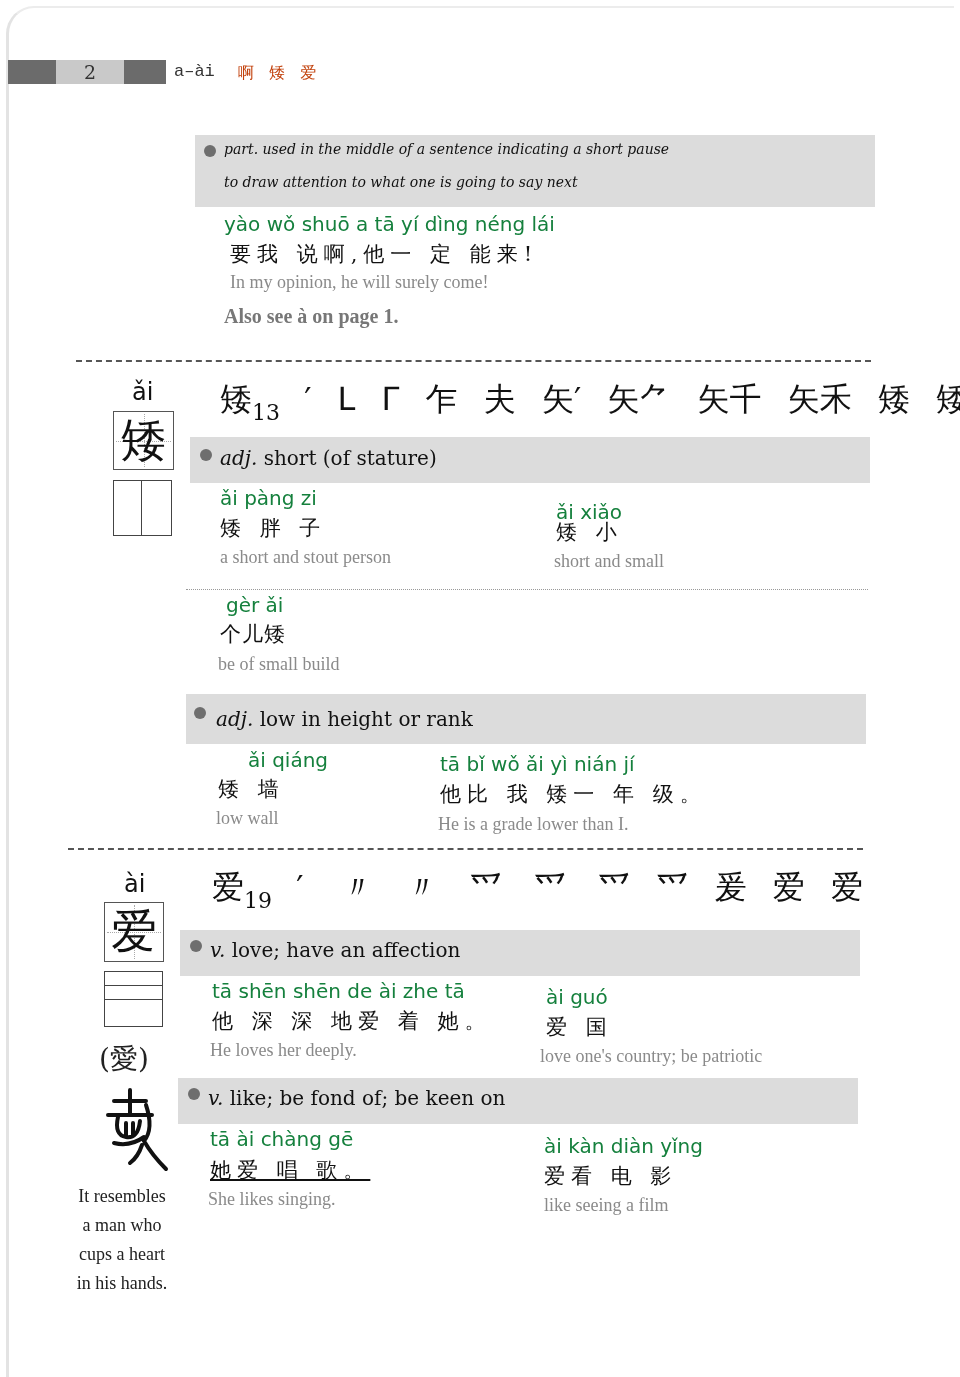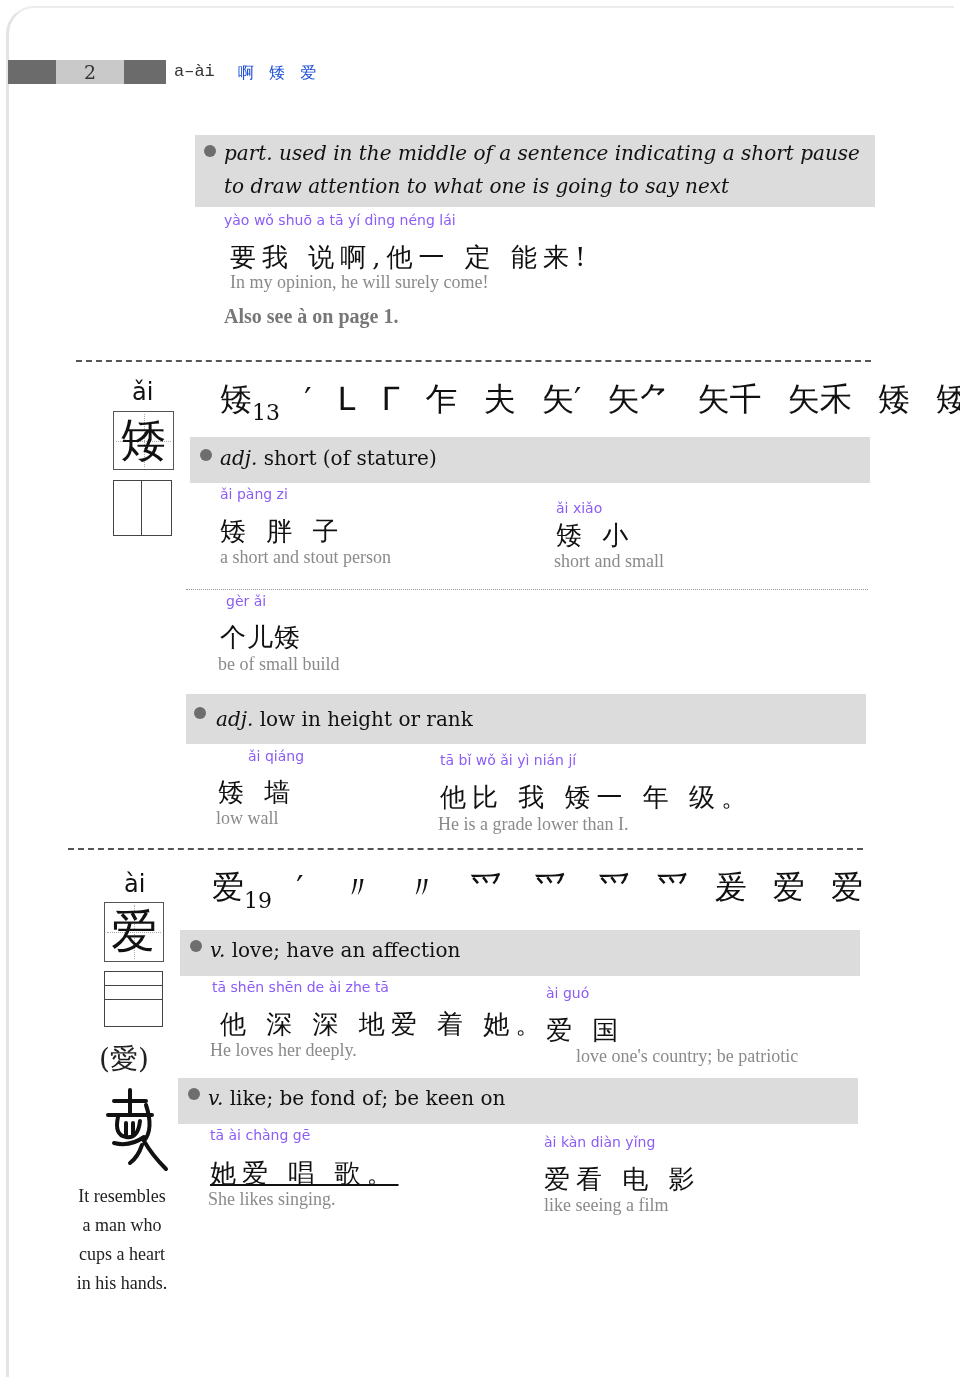--- a/index.html
+++ b/index.html
@@ -5,28 +5,28 @@
     * { box-sizing: border-box; margin: 0; padding: 0; }
     html, body { width: 960px; height: 1377px; background: #ffffff; overflow: hidden; }
     body { position: relative; font-family: "DejaVu Serif", serif; color: #222; }
     .page-edge { position: absolute; left: 6px; top: 6px; width: 948px; height: 1371px;
       border-left: 3px solid #e3e3e3; border-top: 2px solid #ececec; border-top-left-radius: 28px; }
     .abs { position: absolute; }
     .hdr-dark { background: #6b6b6b; height: 24px; top: 60px; }
     .hdr-light { background: #c9c9c9; height: 24px; top: 60px; }
     .page-num { position: absolute; left: 84px; top: 61px; font-size: 19px; color: #333; font-family: "DejaVu Serif", serif; }
     .hdr-title { position: absolute; left: 174px; top: 62px; font-size: 17px; color: #333; font-family: Liberation Mono, monospace; }
-    .hdr-chars { position: absolute; left: 238px; top: 63px; font-size: 16px; color: #1d4ed8; letter-spacing: 5px; font-family: "DejaVu Serif", serif; }
+    .hdr-chars { position: absolute; left: 238px; top: 63px; font-size: 16px; color: #c2410c; letter-spacing: 5px; font-family: "DejaVu Serif", serif; }
     .band { position: absolute; background: #dcdcdc; }
     .bullet { position: absolute; width: 12px; height: 12px; border-radius: 50%; background: #6e6e6e; }
     .sense { position: absolute; font-size: 20px; color: #111; font-family: "DejaVu Serif", serif; white-space: nowrap; }
     .sense i { font-style: italic; }
-    .sense-it { font-style: italic; font-size: 20px; }
-    .py { position: absolute; font-family: "DejaVu Sans", sans-serif; font-size: 14px; color: #8b5cf6; white-space: nowrap; }
-    .cn { position: absolute; font-family: "DejaVu Serif", serif; font-size: 26px; color: #111; letter-spacing: 6px; white-space: nowrap; }
+    .sense-it { font-style: italic; font-size: 14px; }
+    .py { position: absolute; font-family: "DejaVu Sans", sans-serif; font-size: 20px; color: #15803d; white-space: nowrap; }
+    .cn { position: absolute; font-family: "DejaVu Serif", serif; font-size: 21px; color: #111; letter-spacing: 6px; white-space: nowrap; }
     .en { position: absolute; font-family: "Liberation Serif", serif; font-size: 18px; color: #8a8a8a; white-space: nowrap; }
     .see { position: absolute; font-family: "Liberation Serif", serif; font-size: 20px; color: #777; font-weight: bold; }
     .dash { position: absolute; height: 0; border-top: 2px dashed #555; }
     .dots { position: absolute; height: 0; border-top: 1px dotted #999; }
     .head-py { position: absolute; font-family: "DejaVu Sans", sans-serif; font-size: 24px; color: #111; }
     .char-box { position: absolute; border: 1.5px solid #555; background: #fff; display:flex; align-items:center; justify-content:center; font-size: 46px; color:#111; font-family: "DejaVu Serif", serif; }
     .char-box::before { content:""; position:absolute; left:50%; top:2px; bottom:2px; border-left:1px dotted #aaa; }
     .char-box::after { content:""; position:absolute; top:50%; left:2px; right:2px; border-top:1px dotted #aaa; }
     .char-box span { position: relative; z-index: 1; }
     .empty-box { position: absolute; border: 1.5px solid #444; }
@@ -166,26 +166,26 @@
     <span class="st">爱</span>
   </div>
 
   <div class="band" style="left:180px;top:930px;width:680px;height:46px;"></div>
   <div class="bullet" style="left:190px;top:940px;"></div>
   <div class="sense" style="left:210px;top:938px;">
     <i>v.</i> <span>love; have an affection</span>
   </div>
 
   <div class="py" style="left:212px;top:979px;">tā shēn shēn de ài zhe tā</div>
-  <div class="cn" style="left:220px;top:1007px;">他 深  深 地爱 着 她。</div>
+  <div class="cn" style="left:212px;top:1007px;">他 深  深 地爱 着 她。</div>
   <div class="en" style="left:210px;top:1040px;">He loves her deeply.</div>
 
   <div class="py" style="left:546px;top:985px;">ài guó</div>
   <div class="cn" style="left:546px;top:1013px;">爱 国</div>
-  <div class="en" style="left:576px;top:1046px;">love one's country; be patriotic</div>
+  <div class="en" style="left:540px;top:1046px;">love one's country; be patriotic</div>
 
   <div class="band" style="left:178px;top:1078px;width:680px;height:46px;"></div>
   <div class="bullet" style="left:188px;top:1088px;"></div>
   <div class="sense" style="left:208px;top:1086px;">
     <i>v.</i> <span>like; be fond of; be keen on</span>
   </div>
 
   <div class="py" style="left:210px;top:1127px;">tā ài chàng gē</div>
   <div class="cn" style="left:210px;top:1156px;text-decoration:underline;">她爱 唱 歌。</div>
   <div class="en" style="left:208px;top:1189px;">She likes singing.</div>

